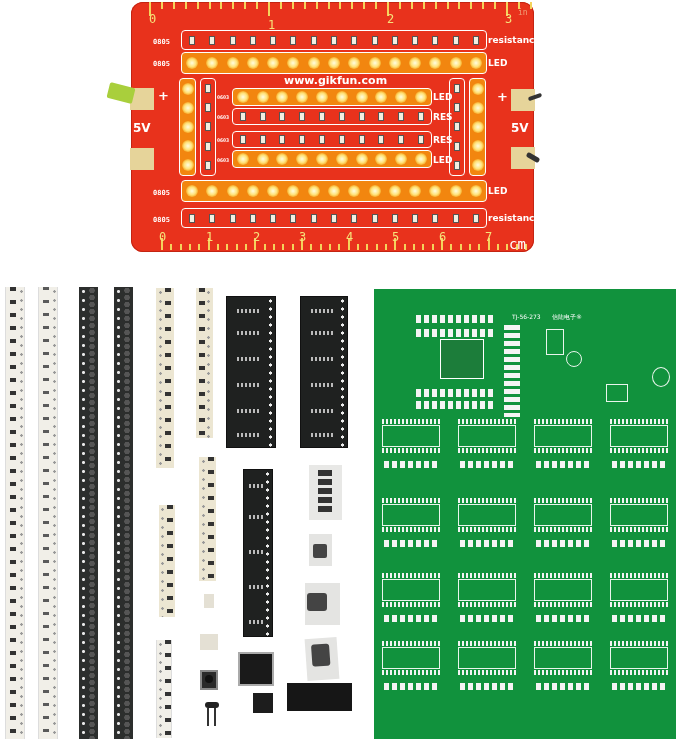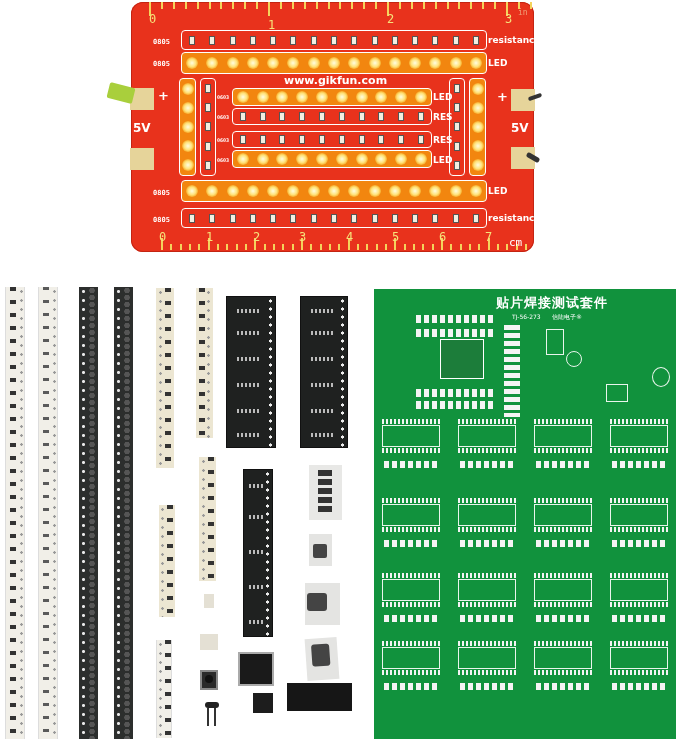--- a/index.html
+++ b/index.html
@@ -301,21 +301,21 @@
       <div class="ruler-tick" style="left: 393.87px; top: 242px; height: 6px;"></div>
     </div>
   <span class="ruler-num" style="left:28px;top:228px">0</span>
   <span class="ruler-num" style="left:75px;top:228px">1</span>
   <span class="ruler-num" style="left:122px;top:228px">2</span>
   <span class="ruler-num" style="left:168px;top:228px">3</span>
   <span class="ruler-num" style="left:215px;top:228px">4</span>
   <span class="ruler-num" style="left:261px;top:228px">5</span>
   <span class="ruler-num" style="left:308px;top:228px">6</span>
   <span class="ruler-num" style="left:354px;top:228px">7</span>
-  <span class="ruler-num" style="left:378px;top:234px;font-size:11px;color:#fff">cm</span>
+  <span class="ruler-num" style="left:378px;top:234px;font-size:14px;color:#fff">cm</span>
 
   <div class="pad" style="left:-1px;top:86px"></div>
   <span class="pm" style="left:27px;top:86px">+</span>
   <span class="v5" style="left:2px;top:119px">5V</span>
   <div class="pad" style="left:-1px;top:146px"></div>
 
   <div class="pad" style="left:380px;top:87px"></div>
   <span class="pm" style="left:366px;top:87px">+</span>
   <span class="v5" style="left:380px;top:119px">5V</span>
   <div class="pad" style="left:380px;top:145px"></div>
@@ -407,21 +407,20 @@
 <div class="abs" style="left:240px;top:654px;width:32px;height:30px;background:#1a1a1a;box-shadow:0 0 0 2px #aaa"></div>
 <div class="abs" style="left:200px;top:670px;width:18px;height:20px;background:#2a2a2a;border:2px solid #888;box-sizing:border-box">
     <div style="position:absolute;left:3px;top:3px;width:8px;height:8px;border-radius:50%;background:#111"></div>
   </div>
 <div class="abs" style="left:205px;top:702px;width:14px;height:6px;background:#222;border-radius:3px"></div>
 <div class="abs" style="left:207px;top:708px;width:2px;height:18px;background:#333"></div>
 <div class="abs" style="left:214px;top:708px;width:2px;height:18px;background:#333"></div>
 <div class="abs" style="left:253px;top:693px;width:20px;height:20px;background:#1d1d1d"></div>
 
 <div id="pcb" class="abs">
-  <span class="pcb-title" style="left:122px;top:5px">贴片焊接测试套件</span>
   <span class="pcb-sub" style="left:138px;top:24px">TJ-56-273</span>
   <span class="pcb-sub" style="left:178px;top:24px">信陆电子®</span>
 
   <div class="padgrid" style="left:42px;top:26px;width:78px;height:8px"></div>
   <div class="padgrid" style="left:42px;top:40px;width:78px;height:8px"></div>
   <div class="qfp" style="left:66px;top:50px;width:44px;height:40px"></div>
   <div class="padgrid" style="left:42px;top:100px;width:78px;height:8px"></div>
   <div class="padgrid" style="left:42px;top:112px;width:78px;height:8px"></div>
   <div class="padgrid" style="left:130px;top:36px;width:16px;height:92px;background-image:linear-gradient(#f4f4f4 0 5px,transparent 5px);background-size:100% 8px"></div>
   <div class="outline" style="left:172px;top:40px;width:18px;height:26px"></div>

